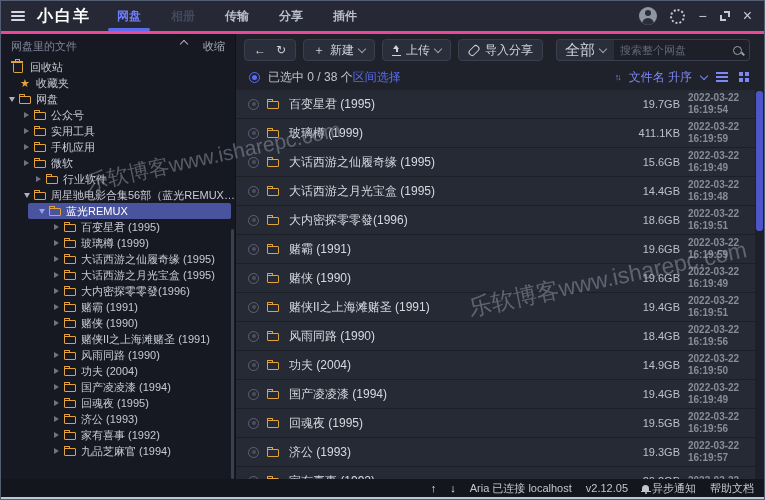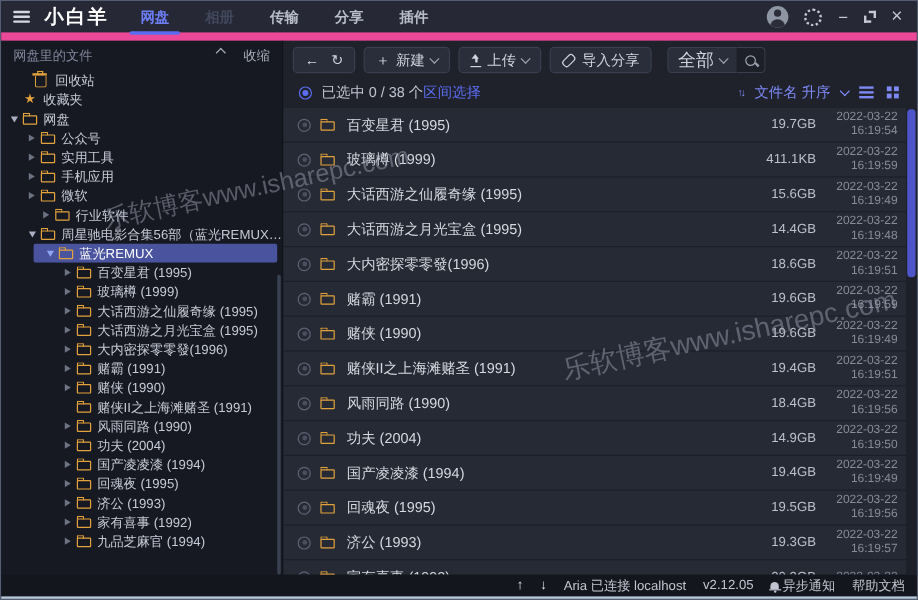--- a/index.html
+++ b/index.html
@@ -4,21 +4,21 @@
 <style>
   html,body{margin:0;padding:0;background:#0c0d12;}
   body{width:765px;height:500px;position:relative;overflow:hidden;
        font-family:"Liberation Sans","DejaVu Sans",sans-serif;
        -webkit-font-smoothing:antialiased;}
   .window{position:absolute;inset:0;border:1px solid #555d72;box-sizing:border-box;background:#20222c;}
   .window::after{content:'';position:absolute;left:0;right:0;bottom:0;height:2px;background:#b7c8da;}
 
   
   .titlebar{position:absolute;top:0;left:0;right:0;height:33px;background:#262935;
-            border-bottom:7px solid #ec4899;display:flex;align-items:center;box-sizing:border-box;}
+            border-bottom:3px solid #ec4899;display:flex;align-items:center;box-sizing:border-box;}
   .menu-ic{width:14px;height:12px;margin:0 12px 0 10px;position:relative;cursor:pointer;}
   .menu-ic i{position:absolute;left:0;width:14px;height:2px;background:#d4d7df;border-radius:1px;}
   .menu-ic i:nth-child(1){top:1px}.menu-ic i:nth-child(2){top:5px}.menu-ic i:nth-child(3){top:9px}
   .app-title{color:#fff;font-size:16px;font-weight:bold;letter-spacing:2px;margin-right:26px;}
   .tabs{display:flex;gap:30px;align-items:center;height:100%;}
   .tab{position:relative;font-size:12px;font-weight:bold;color:#b9bdc9;cursor:pointer;line-height:33px;}
   .tab.active{color:#6d7df5;}
   .tab.active::after{content:'';position:absolute;left:-9px;right:-9px;bottom:2px;height:3px;background:#5b6cf0;border-radius:2px;}
   .tab.disabled{color:#41485c;}
   .tb-right{margin-left:auto;display:flex;align-items:center;gap:13px;padding-right:12px;}
@@ -90,21 +90,21 @@
   .list-ic{width:12px;height:2px;background:#7d88f5;box-shadow:0 4px 0 #7d88f5,0 8px 0 #7d88f5;margin-top:-8px;cursor:pointer;}
   .grid-ic{width:4px;height:4px;background:#7d88f5;box-shadow:6px 0 0 #7d88f5,0 6px 0 #7d88f5,6px 6px 0 #7d88f5;margin:-6px 8px 0 2px;cursor:pointer;}
 
   .filelist{position:absolute;top:56px;left:0;right:0;bottom:0;overflow:hidden;}
   .frow{height:29px;display:flex;align-items:center;gap:8px;background:#262a35;border-bottom:1px solid #1c1f28;
         padding:0 16px 0 12px;box-sizing:border-box;cursor:pointer;}
   .radio{flex:0 0 11px;width:11px;height:11px;border:1px solid #5d6375;border-radius:50%;position:relative;box-sizing:border-box;}
   .radio::after{content:'';position:absolute;inset:2.5px;background:#4a4f60;border-radius:50%;}
   .fname{flex:1;color:#d6d9e0;font-size:12px;white-space:nowrap;overflow:hidden;text-overflow:ellipsis;margin-left:2px;}
   .fsize{width:56px;text-align:right;color:#bcc0cb;font-size:11px;flex:0 0 auto;}
-  .fdate{width:60px;text-align:right;color:#878c99;font-size:10px;line-height:1.25;flex:0 0 auto;}
+  .fdate{width:60px;color:#878c99;font-size:10px;line-height:1.25;flex:0 0 auto;font-weight:bold;}
   .vtrack{position:absolute;right:0;top:0;bottom:0;width:9px;background:#1d2029;}
   .vthumb{position:absolute;right:1px;top:1px;width:7px;height:140px;background:#4d55c8;border-radius:3px;cursor:pointer;}
 
   
   .statusbar{position:absolute;left:0;right:0;bottom:2px;height:18px;background:#14161d;
              display:flex;align-items:center;justify-content:flex-end;gap:14px;padding:0 10px;font-size:11px;color:#c2c5d1;box-sizing:border-box;}
   .sb-arrow{font-size:11px;color:#e3e5ea;cursor:pointer;}
   .bell-ic{width:7px;height:6px;background:#c2c5d1;border-radius:3.5px 3.5px 0 0;position:relative;margin-right:3px;}
   .bell-ic::before{content:'';position:absolute;left:-1.5px;bottom:-1px;width:10px;height:1.5px;background:#c2c5d1;}
   .bell-ic::after{content:'';position:absolute;left:2.5px;bottom:-3px;width:2px;height:2px;background:#c2c5d1;border-radius:50%;}
@@ -146,21 +146,21 @@
 
   <div class="sidebar">
     <div class="sb-head">
       <span>网盘里的文件</span>
       <span class="collapse">
         <i class="chev-up"></i>
         <span>收缩</span>
       </span>
     </div>
     <div class="tree">
-        <div class="tree-row" style="padding-left: 16px;">
+        <div class="tree-row" style="padding-left: 0;">
           <span class="arrow none"></span>
           <span class="ticon trash-ic"></span>
           <span class="tlabel">回收站</span>
         </div>
         <div class="tree-row" style="padding-left: 8px;">
           <span class="arrow none"></span>
           <span class="ticon star-ic">★</span>
           <span class="tlabel">收藏夹</span>
         </div>
         <div class="tree-row" style="padding-left: 8px;">
@@ -300,20 +300,21 @@
       </div>
       <div class="tbtn">
         <i class="link-ic"></i>
         <span>导入分享</span>
       </div>
       <div class="searchgrp">
         <div class="filter-seg">
           <span>全部</span>
           <i class="chev"></i>
         </div>
+        <input class="search-input" placeholder="搜索整个网盘" style="">
         <div class="mag-seg">
           <i class="mag-ic"></i>
         </div>
       </div>
     </div>
 
     <div class="selbar">
       <i class="target-ic"></i>
       <span class="sel-text">已选中 0 / 38 个</span>
       <span class="range-link">区间选择</span>

